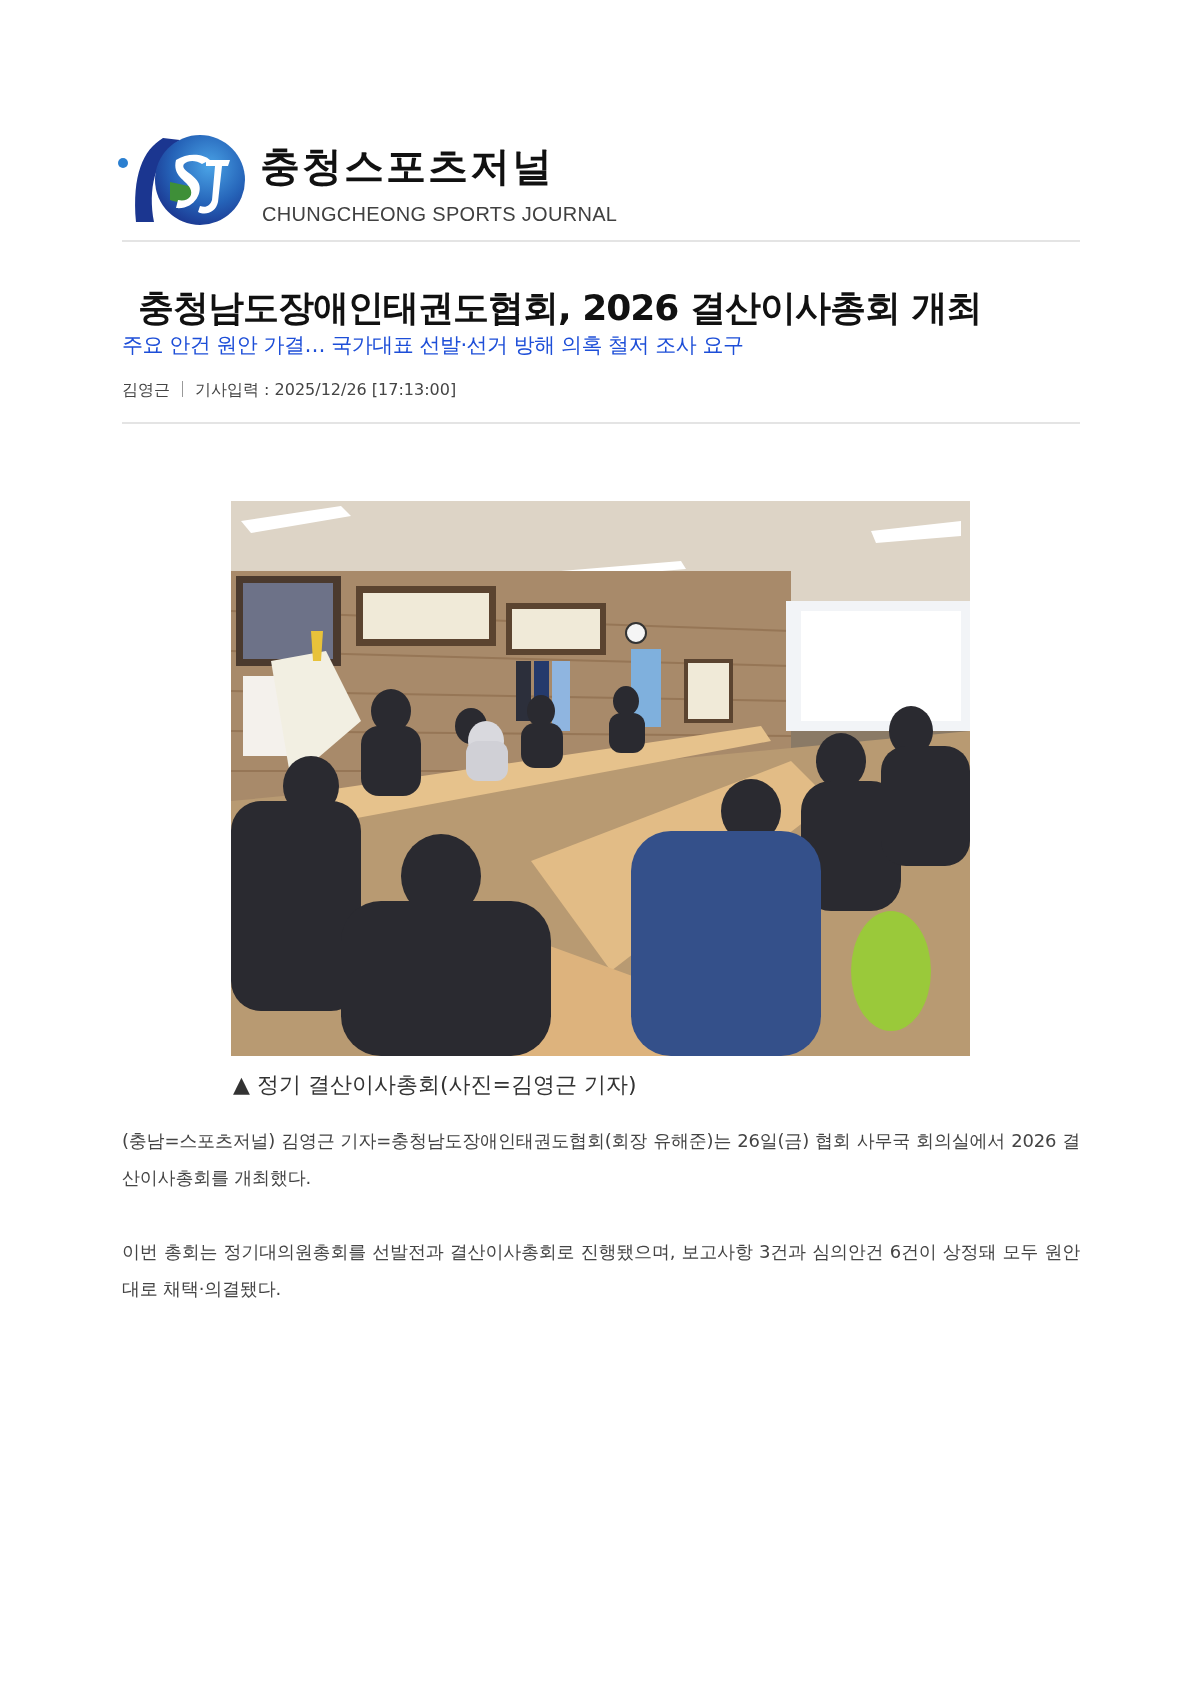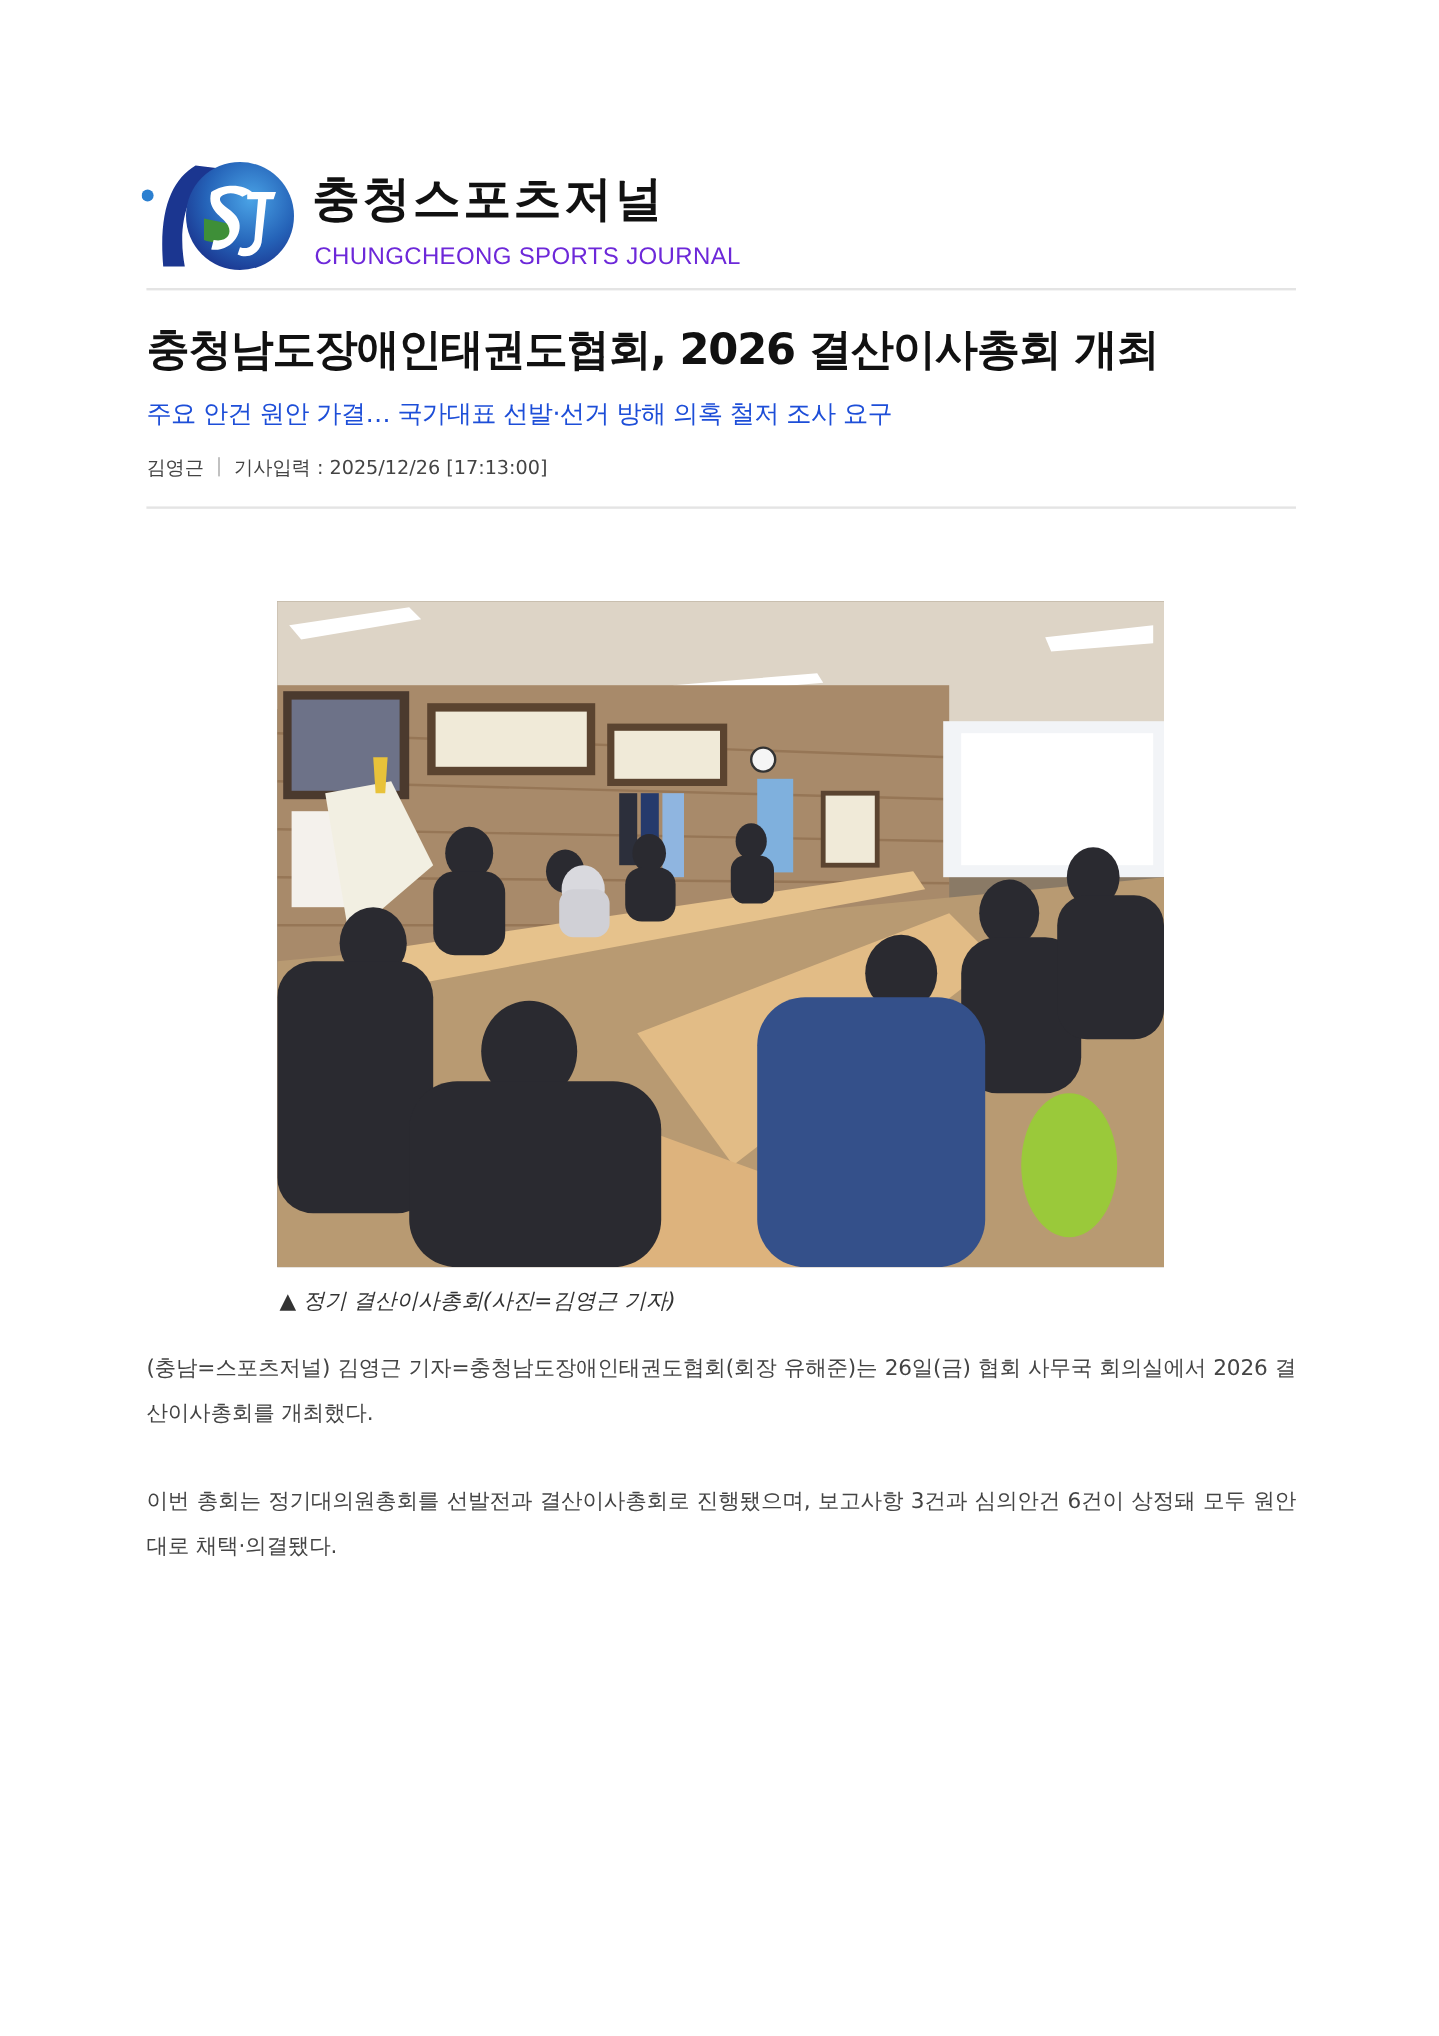--- a/index.html
+++ b/index.html
@@ -6,37 +6,37 @@
   body { width: 1199px; height: 1697px; position: relative; overflow: hidden;
          font-family: "DejaVu Sans", "Liberation Sans", sans-serif; color: #222; }
   .abs { position: absolute; }
 
   
   #logo { left: 118px; top: 130px; width: 540px; height: 100px; }
   #logo svg { position: absolute; left: 0; top: 0; }
   .logo-ko { position: absolute; left: 142px; top: 8px; font-size: 40px; font-weight: bold;
              color: #111; letter-spacing: 2px; white-space: nowrap; line-height: 56px; }
   .logo-en { position: absolute; left: 144px; top: 72px; font-family: "Liberation Sans", sans-serif;
-             font-size: 20px; color: #6d28d9; letter-spacing: 0.3px; white-space: nowrap; line-height: 24px; }
+             font-size: 20px; color: #404040; letter-spacing: 0.3px; white-space: nowrap; line-height: 24px; }
 
   .divider { position: absolute; left: 122px; width: 958px; height: 2px; background: #e4e4e4; }
 
   .title { left: 122px; top: 268px; font-size: 36px; font-weight: bold; color: #111;
            white-space: nowrap; letter-spacing: -1px; line-height: 48px; }
   .subtitle { left: 122px; top: 330px; font-size: 21px; color: #1d4ed8; white-space: nowrap;
               letter-spacing: -0.5px; line-height: 30px; }
   .meta { left: 122px; top: 378px; font-size: 16px; color: #444; white-space: nowrap; line-height: 24px; text-align: center; }
   .meta .sep { display: inline-block; width: 1px; height: 16px; background: #999; margin: 0 12px;
                vertical-align: -2px; }
 
   
   .photo { left: 231px; top: 501px; width: 739px; height: 555px; overflow: hidden; background: #8a7a66; }
   .photo svg { display: block; }
 
-  .caption { left: 233px; top: 1072px; font-size: 18px; color: #333; white-space: nowrap; line-height: 26px; font-style: italic; }
+  .caption { left: 233px; top: 1072px; font-size: 22px; color: #333; white-space: nowrap; line-height: 26px; }
 
   .body { left: 122px; width: 958px; top: 1106px; font-size: 18px; color: #444; line-height: 37px;
           text-align: justify; letter-spacing: -0.2px; }
   .body p { margin: 16px 0 37px 0; }
 </style>
 </head>
 <body>
 
 <div id="logo" class="abs">
   <svg width="130" height="100" viewBox="0 0 130 100">
@@ -53,21 +53,21 @@
     <path d="M52 52 L80 58 C72 72 62 74 52 70 Z" fill="#3e8f38"></path>
     <path d="M58 30 C70 22 86 24 92 30 L84 34 C78 30 70 30 66 34 C62 40 76 44 80 52 C86 62 76 80 58 78 L60 70 C70 72 76 66 72 58 C68 50 54 46 58 30 Z" fill="#ffffff"></path>
     <path d="M88 30 L112 30 L110 36 L104 36 L100 72 C98 82 88 86 80 82 L82 76 C88 78 92 76 94 70 L97 36 L88 36 Z" fill="#ffffff"></path>
   </svg>
   <div class="logo-ko">충청스포츠저널</div>
   <div class="logo-en">CHUNGCHEONG SPORTS JOURNAL</div>
 </div>
 
 <div class="divider" style="top:240px;"></div>
 
-<h1 class="abs title" style="margin:0;">충청남도장애인태권도협회, 2026 결산이사총회 개최</h1>
+<h1 class="abs title" style="margin:16px;">충청남도장애인태권도협회, 2026 결산이사총회 개최</h1>
 <div class="abs subtitle">주요 안건 원안 가결… 국가대표 선발·선거 방해 의혹 철저 조사 요구</div>
 <div class="abs meta">
   <span>김영근</span><span class="sep"></span><span>기사입력 : 2025/12/26 [17:13:00]</span>
 </div>
 
 <div class="divider" style="top:422px;"></div>
 
 <div class="abs photo">
   <svg width="739" height="555" viewBox="0 0 739 555">
 

